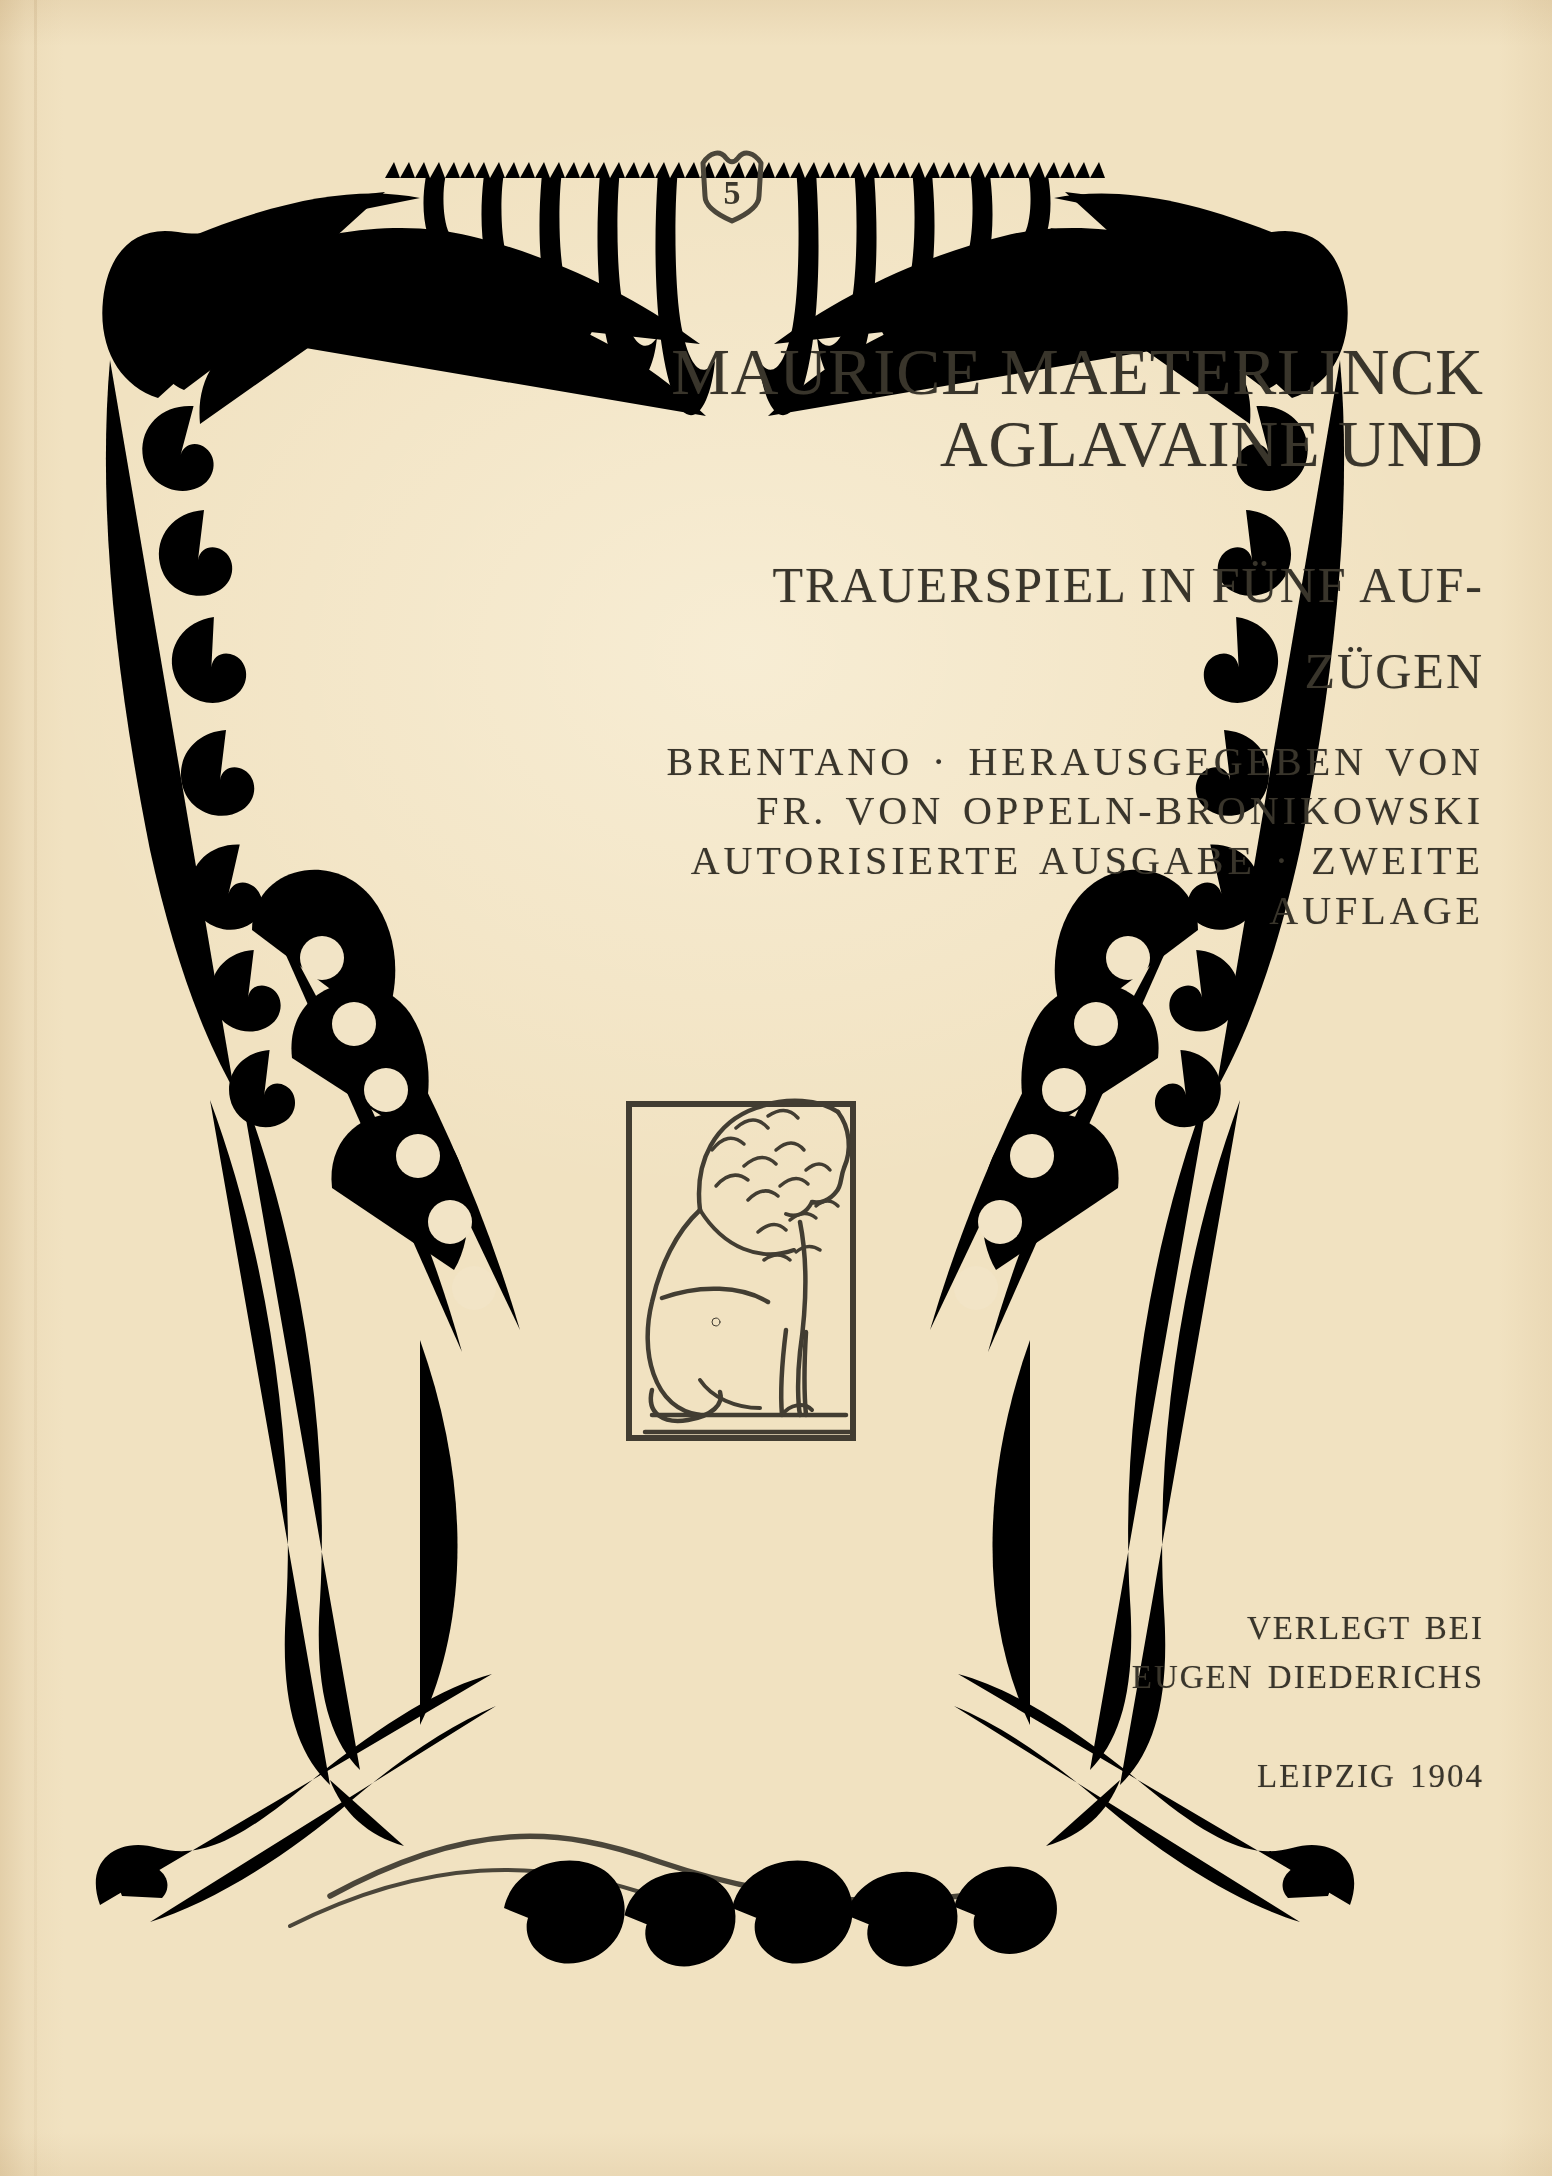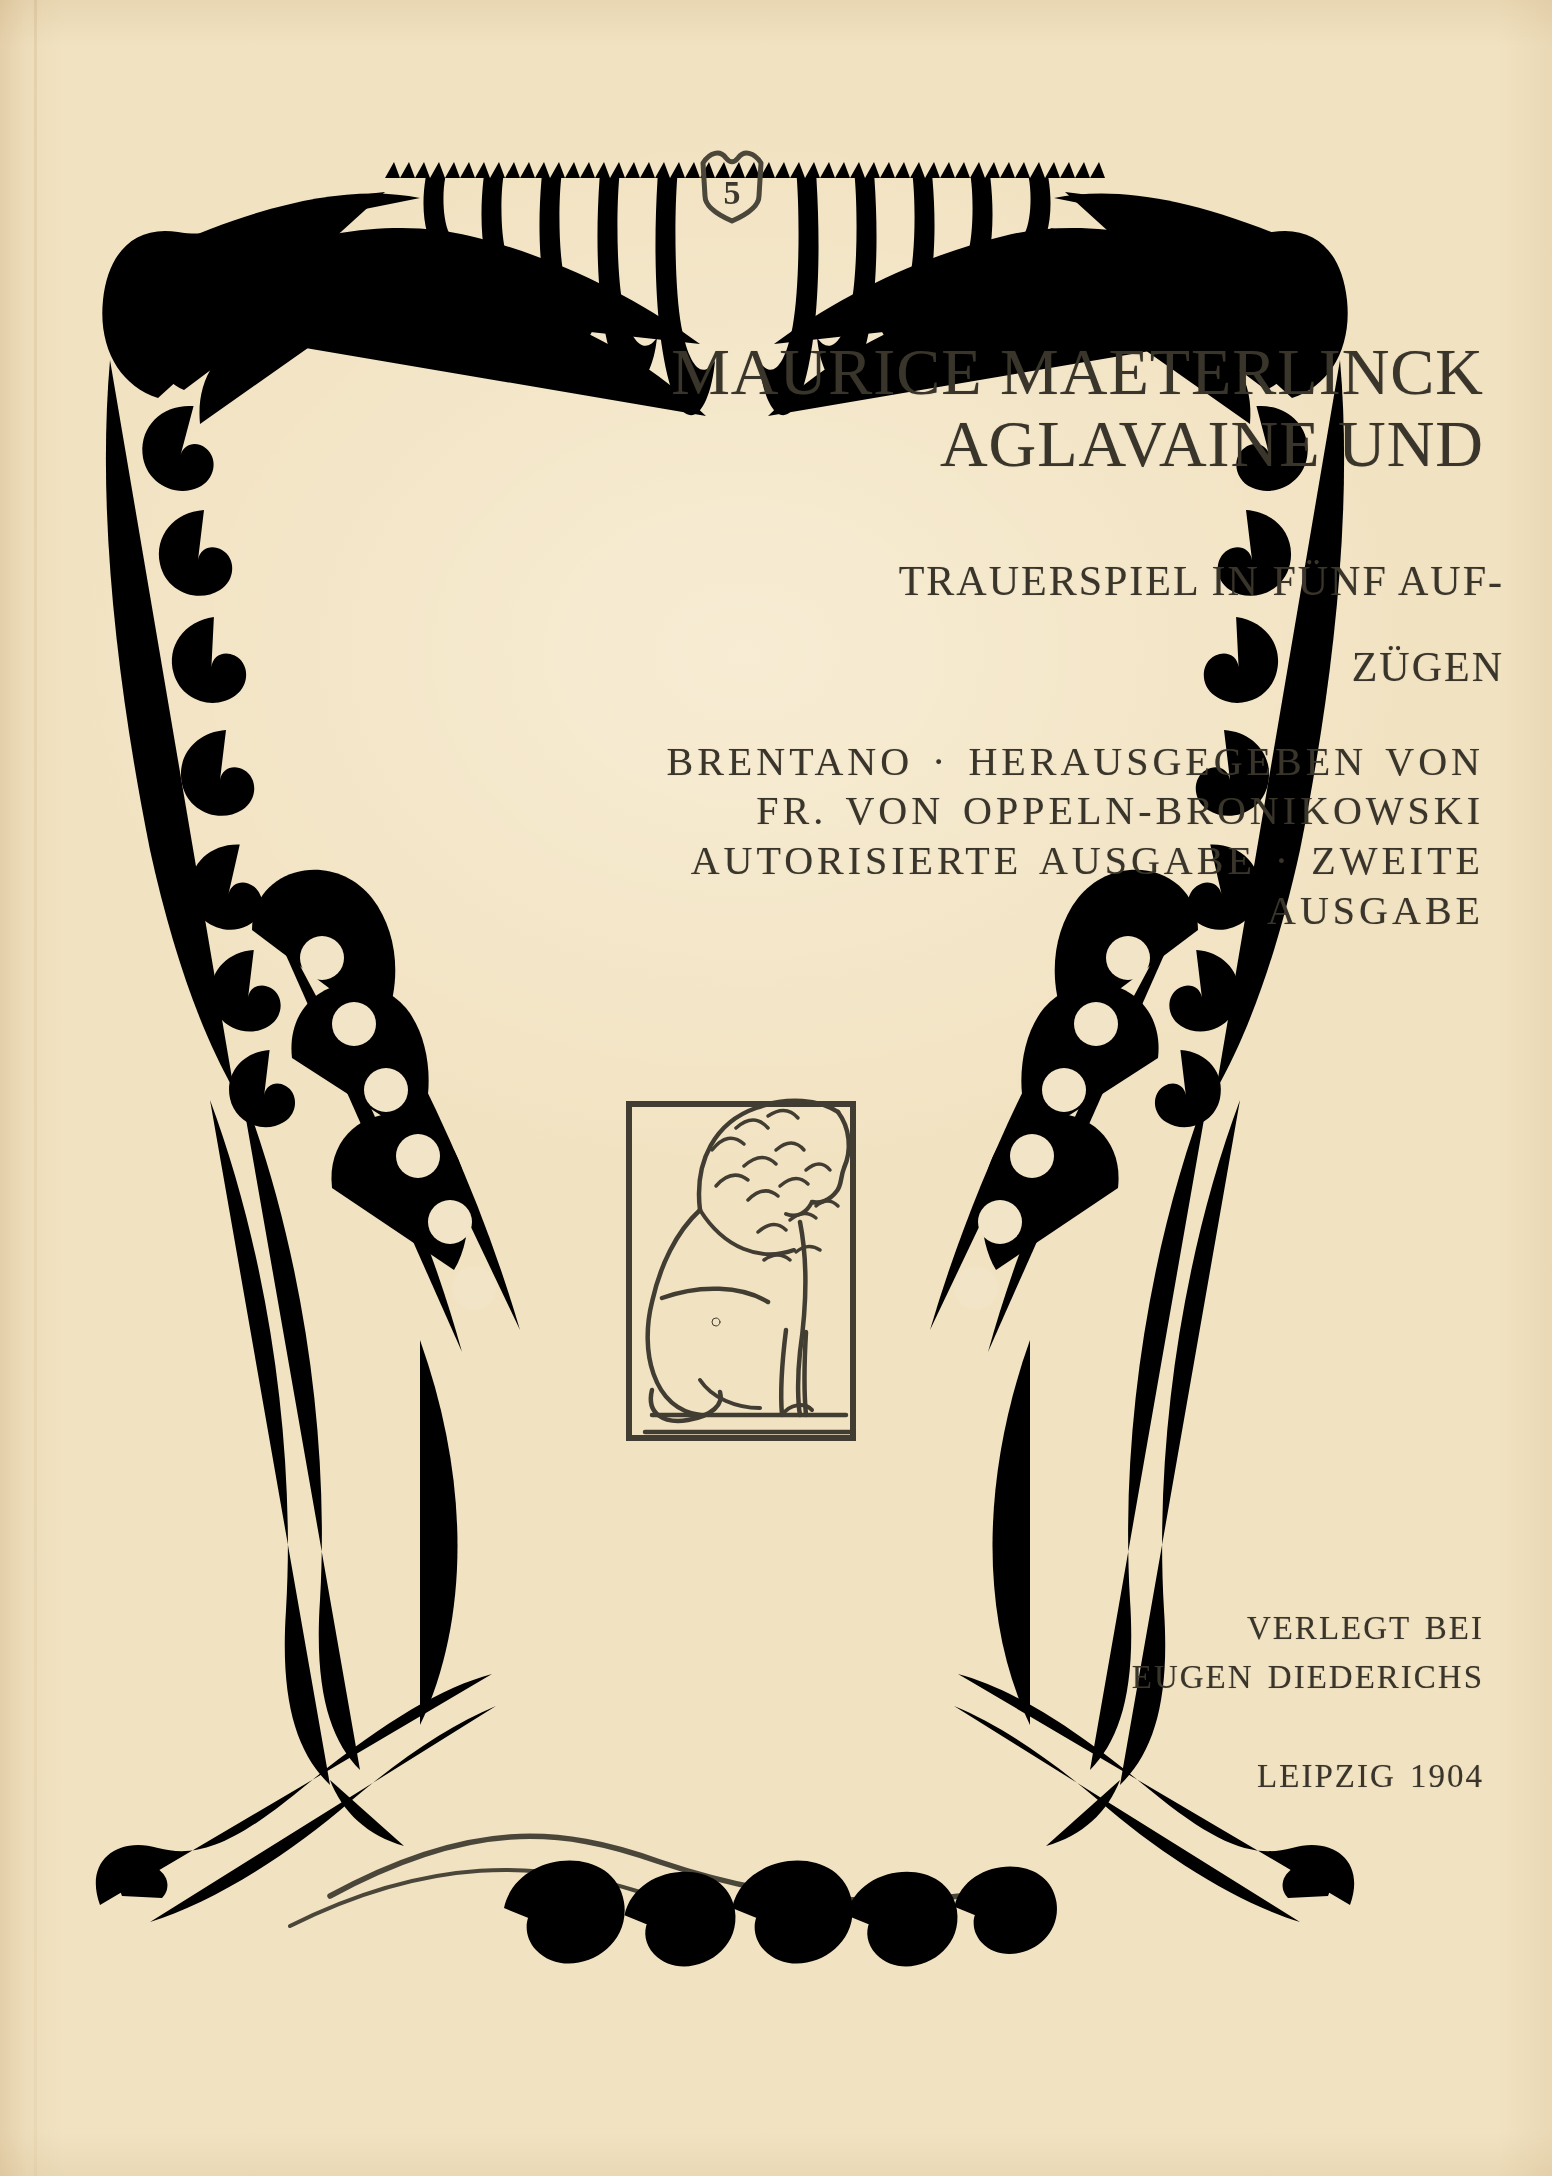--- a/index.html
+++ b/index.html
@@ -32,21 +32,21 @@
   .shieldbg{fill:#f2e4c6;}
   .lionink path,.lionink circle{stroke:#423d32;}
   .sv-text{font-family:"Liberation Serif","DejaVu Serif",serif;fill:#3c382d;stroke:none;}
 
   .line{
     position:absolute;left:0;width:1484px;text-align:right;
     line-height:1;white-space:nowrap;
     text-shadow:0 0 1px rgba(57,53,43,.35);
   }
   .title   {font-size:66px;letter-spacing:1px;}
-  .subtitle{font-size:42px;letter-spacing:2px;padding-left:20px;}
+  .subtitle{font-size:50px;letter-spacing:2px;}
   .credits {font-size:40px;letter-spacing:4px;word-spacing:5px;}
   .imprint {font-size:33px;letter-spacing:2px;word-spacing:4px;}
   .t1{top:339px}.t2{top:411px}.t3{top:481px}
   .s1{top:560px}.s2{top:646px}
   .c1{top:691px}.c2{top:742px}.c3{top:791px}.c4{top:841px}.c5{top:891px}
   .i1{top:1612px}.i2{top:1661px}.i3{top:1760px}
 </style>
 </head>
 <body>
 
@@ -206,19 +206,19 @@
 
   <div class="line title t1">MAURICE MAETERLINCK</div>
   <div class="line title t2">AGLAVAINE UND</div>
 
   <div class="line subtitle s1">TRAUERSPIEL IN FÜNF AUF-</div>
   <div class="line subtitle s2">ZÜGEN</div>
 
   <div class="line credits c2">BRENTANO · HERAUSGEGEBEN VON</div>
   <div class="line credits c3">FR. VON OPPELN-BRONIKOWSKI</div>
   <div class="line credits c4">AUTORISIERTE AUSGABE · ZWEITE</div>
-  <div class="line credits c5">AUSGABE</div>
+  <div class="line credits c5">AUFLAGE</div>
 
   <div class="line imprint i1">VERLEGT BEI</div>
   <div class="line imprint i2">EUGEN DIEDERICHS</div>
   <div class="line imprint i3">LEIPZIG 1904</div>
 
 </div>
 
 </body></html>

